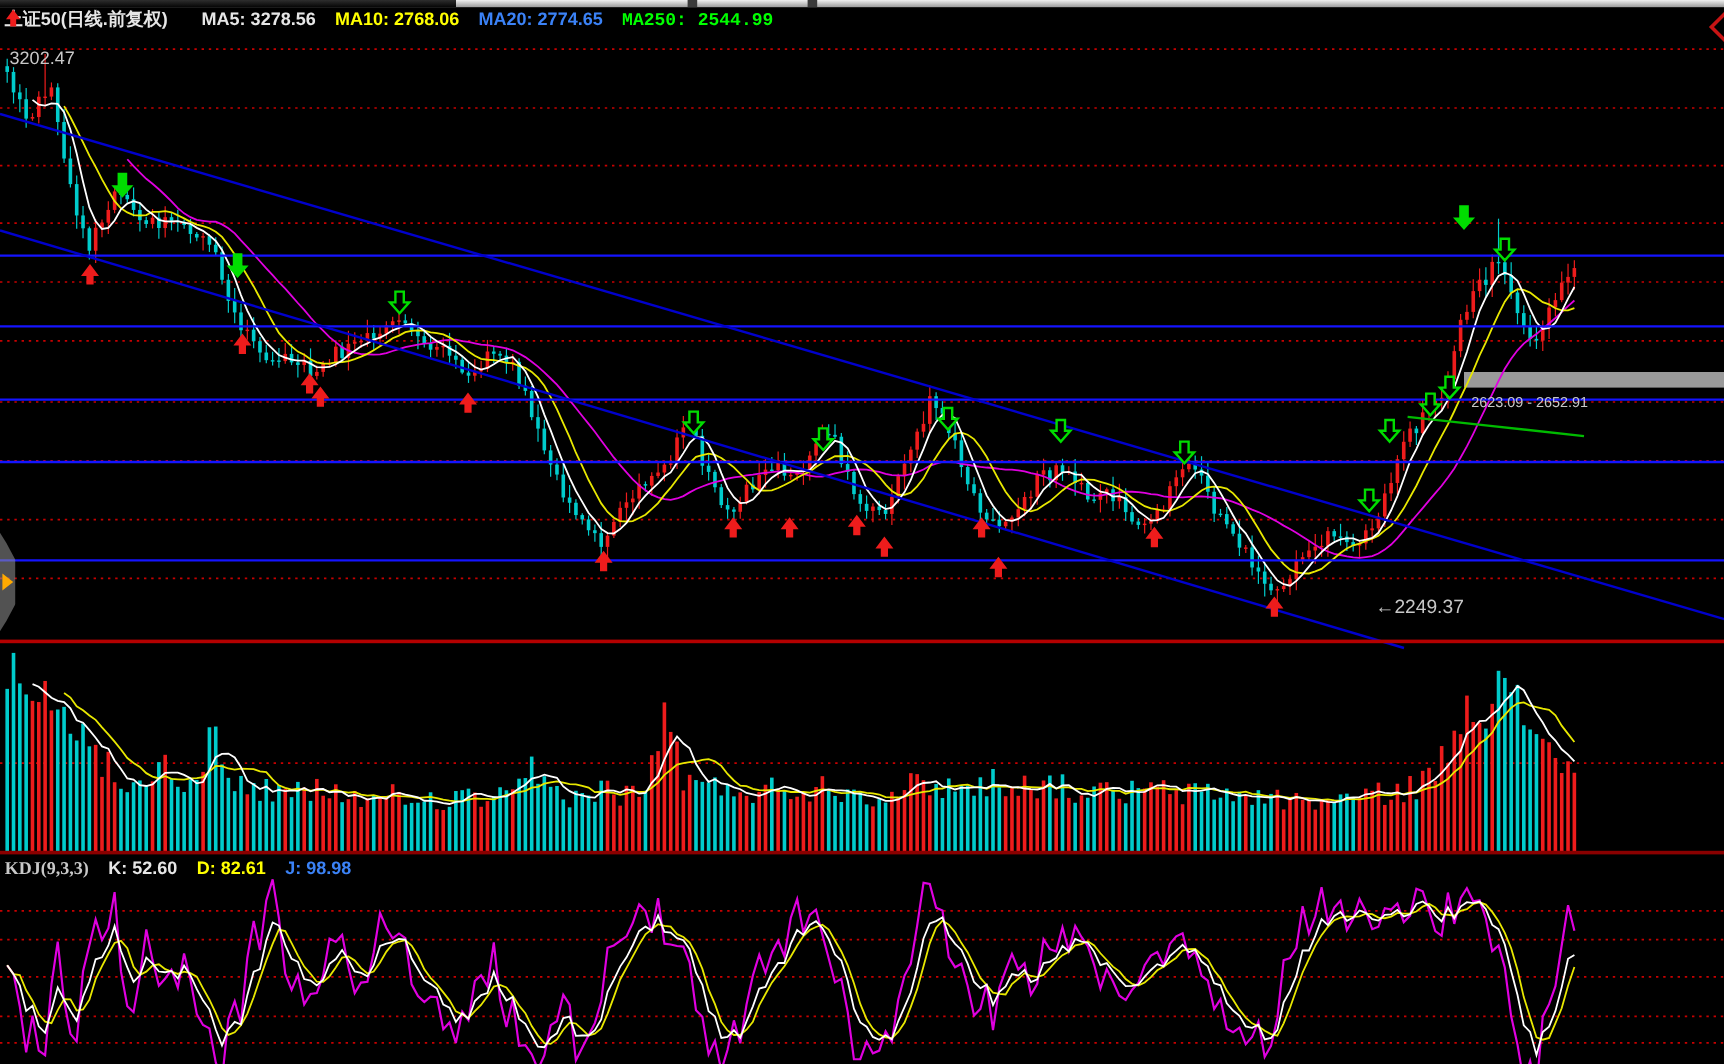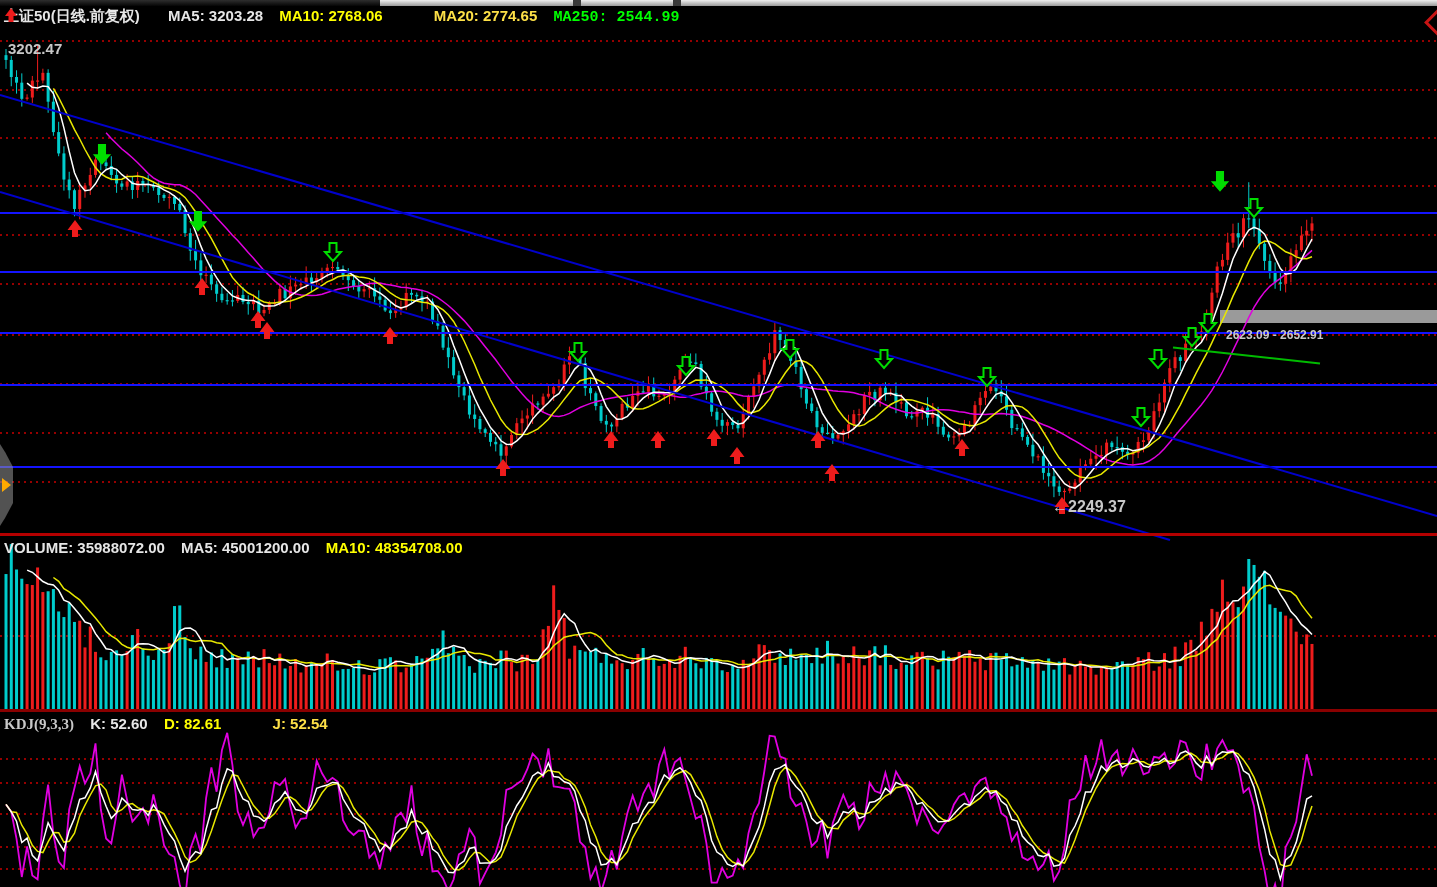--- a/index.html
+++ b/index.html
@@ -12,27 +12,27 @@
   .topbar-left{position:absolute;left:0;top:0;width:380px;height:6px;
           background:linear-gradient(#2e2e2e,#050505);}
   .notch{position:absolute;top:0;width:8px;height:6px;background:#3a3a3a;}
   .n1{left:573px;} .n2{left:673px;}
   
   .hdr{position:absolute;z-index:4;font-size:15px;font-weight:bold;white-space:nowrap;letter-spacing:0px;}
   .main-hdr{left:4px;top:7px;}
   .vol-hdr{left:4px;top:539px;}
   .kdj-hdr{left:4px;top:715px;}
   .hdr span{margin-right:12px;}
-  .c-white{color:#e6e6e6;} .c-yellow{color:#ffff00;text-align:right;} .c-magenta{color:#fde047;margin-left:35px;}
+  .c-white{color:#e6e6e6;} .c-yellow{color:#ffff00;text-align:right;} .c-magenta{color:#3b82f6;}
   .c-green{color:#00ff00;font-family:Liberation Mono, monospace;} .c-gray{color:#c8c8c8;font-family:Liberation Serif, serif;}
   .icon-up{display:inline-block;margin:0 2px 0 0;vertical-align:-1px;}
   
-  .lbl{position:absolute;z-index:4;color:#c8c8c8;font-weight:bold;white-space:nowrap;}
+  .lbl{position:absolute;z-index:4;color:#c8c8c8;font-weight:normal;white-space:nowrap;}
   .lbl-peak{left:8px;top:40px;font-size:15px;}
-  .lbl-trough{left:1052px;top:498px;font-size:16px;}
+  .lbl-trough{left:1146px;top:498px;font-size:16px;}
   .lbl-range{left:1226px;top:328px;font-size:12px;}
   
   .side-tab{position:absolute;left:0;top:444px;width:13px;height:82px;z-index:6;
             background:rgba(150,150,150,0.55);
             clip-path:polygon(0 0,40% 10%,100% 28%,100% 72%,40% 90%,0 100%);}
   .side-tab .tri{position:absolute;left:2px;top:34px;width:0;height:0;
             border-left:9px solid #ffaa00;border-top:7px solid transparent;border-bottom:7px solid transparent;}
   
   .diamond{position:absolute;right:-10px;top:13px;width:13px;height:13px;z-index:6;
            border:3px solid #c81414;transform:rotate(45deg);background:#000;}
@@ -868,41 +868,36 @@
   <div class="topbar">
     <div class="topbar-left"></div>
     <div class="notch n1"></div>
     <div class="notch n2"></div>
   </div>
 
   <div class="hdr main-hdr">
     <span class="c-white">上证50(日线.前复权)</span><span class="icon-up"><svg width="14" height="16">
           <path d="M7 1 L13 9 L9.5 9 L9.5 15 L4.5 15 L4.5 9 L1 9 Z" fill="#ee1c1c"></path>
         </svg></span>
-    <span class="c-white">MA5: 3203.28</span>
+    <span class="c-white">MA5: 3278.56</span>
     <span class="c-yellow">MA10: 2768.06</span>
     <span class="c-magenta">MA20: 2774.65</span>
     <span class="c-green">MA250: 2544.99</span>
   </div>
 
   <div class="lbl lbl-peak">3202.47</div>
   <div class="lbl lbl-trough">←2249.37</div>
   <div class="lbl lbl-range">2623.09 - 2652.91</div>
 
-  <div class="hdr vol-hdr">
-    <span class="c-white">VOLUME: 35988072.00</span>
-    <span class="c-white">MA5: 45001200.00</span>
-    <span class="c-yellow">MA10: 48354708.00</span>
-  </div>
 
   <div class="hdr kdj-hdr">
     <span class="c-gray">KDJ(9,3,3)</span>
     <span class="c-white">K: 52.60</span>
     <span class="c-yellow">D: 82.61</span>
-    <span class="c-magenta">J: 52.54</span>
+    <span class="c-magenta">J: 98.98</span>
   </div>
 
   <div class="side-tab">
     <div class="tri"></div>
   </div>
 
   <div class="diamond"></div>
 
 </div>
 

